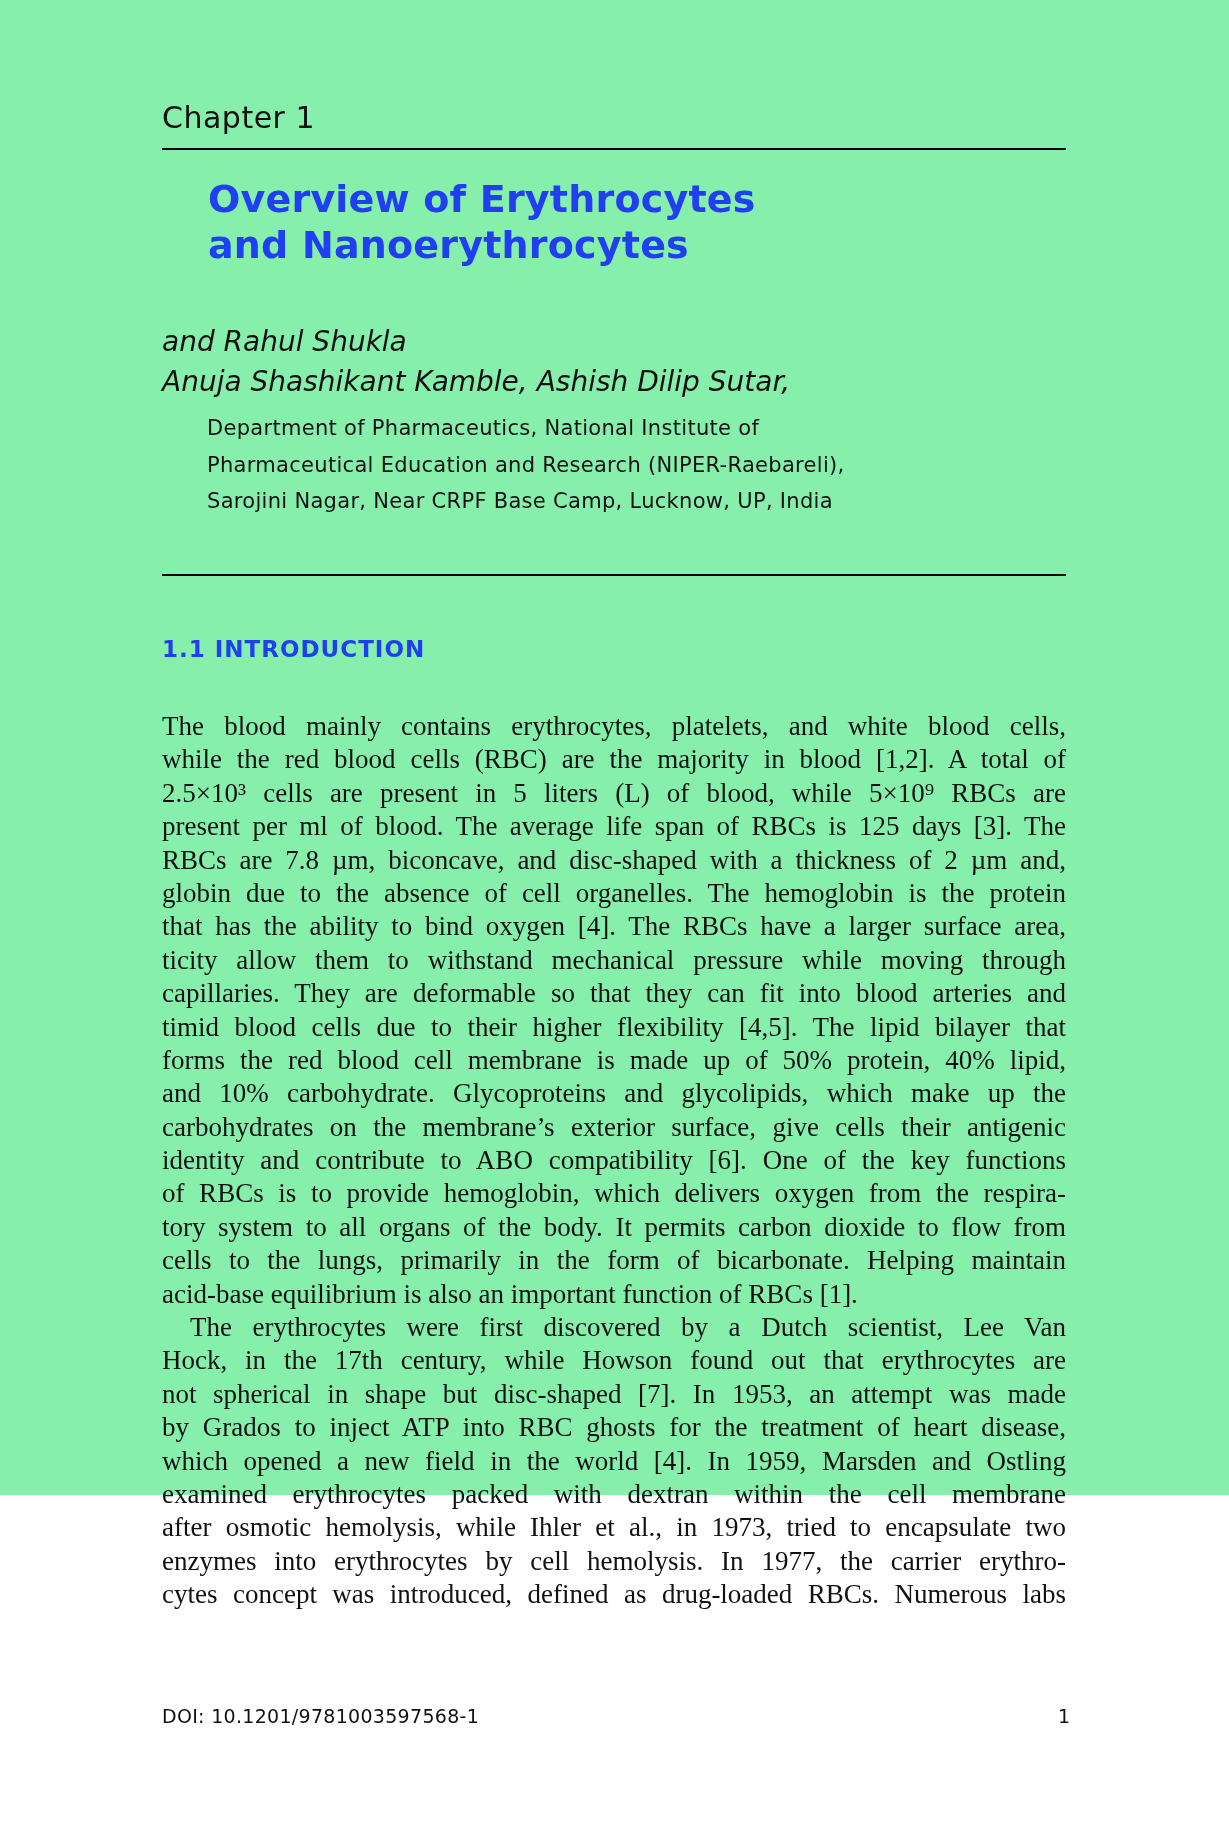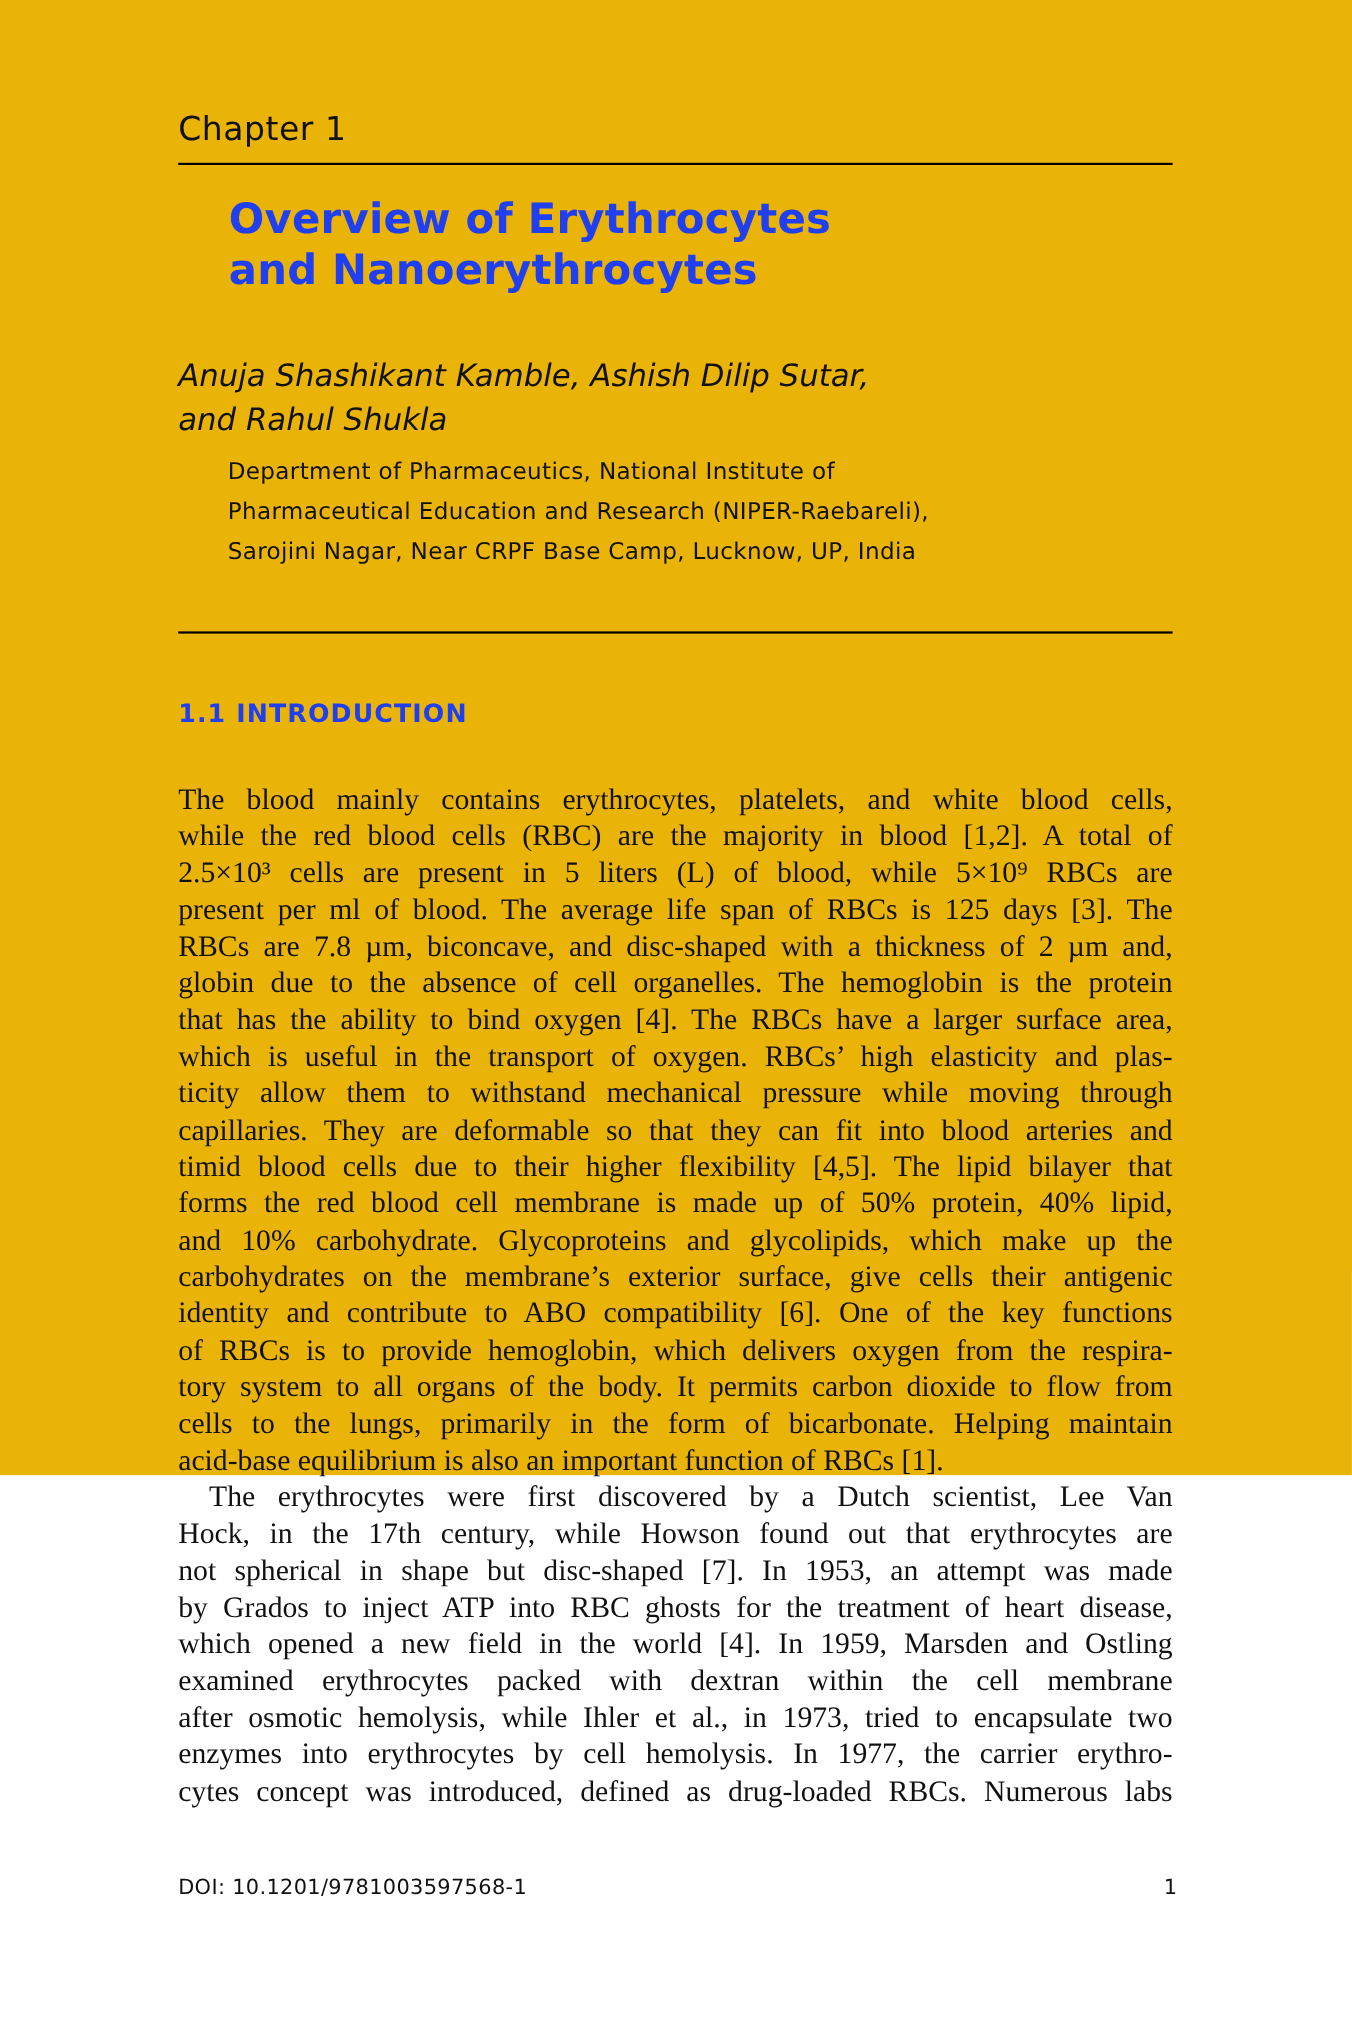--- a/index.html
+++ b/index.html
@@ -1,17 +1,17 @@
 <!DOCTYPE html>
 <html><head>
   <meta charset="utf-8">
   <style>
     html, body { margin: 0; padding: 0; background: #ffffff; }
     body { width: 1229px; height: 1843px; position: relative; overflow: hidden; }
-    .page { position: absolute; left: 0; top: 0; width: 1229px; height: 1341px; background: #eab308; }
+    .page { position: absolute; left: 0; top: 0; width: 1229px; height: 1495px; background: #86efac; }
 
     .chapter-label {
       position: absolute; left: 162px; top: 100px;
       font-family: "DejaVu Sans", sans-serif; font-size: 30px; color: #111;
       letter-spacing: 0.5px; font-weight: 400;
     }
     .rule { position: absolute; left: 162px; width: 904px; height: 2px; background: #000; }
     .rule.top { top: 148px; }
     .rule.mid { top: 574px; height: 1.6px; }
 
@@ -70,22 +70,22 @@
 
   <div class="chapter-label">Chapter 1</div>
   <div class="rule top"></div>
 
   <div class="title">
     <div>Overview of Erythrocytes</div>
     <div>and Nanoerythrocytes</div>
   </div>
 
   <div class="authors">
+    <div>and Rahul Shukla</div>
     <div>Anuja Shashikant Kamble, Ashish Dilip Sutar,</div>
-    <div>and Rahul Shukla</div>
   </div>
 
   <div class="affil">
     <div>Department of Pharmaceutics, National Institute of</div>
     <div>Pharmaceutical Education and Research (NIPER-Raebareli),</div>
     <div>Sarojini Nagar, Near CRPF Base Camp, Lucknow, UP, India</div>
   </div>
 
   <div class="rule mid"></div>
 
@@ -93,21 +93,20 @@
 
   <div class="body-text">
     <div>
       <span class="line">The blood mainly contains erythrocytes, platelets, and white blood cells,</span>
       <span class="line">while the red blood cells (RBC) are the majority in blood [1,2]. A total of</span>
       <span class="line">2.5×10³ cells are present in 5 liters (L) of blood, while 5×10⁹ RBCs are</span>
       <span class="line">present per ml of blood. The average life span of RBCs is 125 days [3]. The</span>
       <span class="line">RBCs are 7.8 µm, biconcave, and disc-shaped with a thickness of 2 µm and,</span>
       <span class="line">globin due to the absence of cell organelles. The hemoglobin is the protein</span>
       <span class="line">that has the ability to bind oxygen [4]. The RBCs have a larger surface area,</span>
-      <span class="line">which is useful in the transport of oxygen. RBCs’ high elasticity and plas-</span>
       <span class="line">ticity allow them to withstand mechanical pressure while moving through</span>
       <span class="line">capillaries. They are deformable so that they can fit into blood arteries and</span>
       <span class="line">timid blood cells due to their higher flexibility [4,5]. The lipid bilayer that</span>
       <span class="line">forms the red blood cell membrane is made up of 50% protein, 40% lipid,</span>
       <span class="line">and 10% carbohydrate. Glycoproteins and glycolipids, which make up the</span>
       <span class="line">carbohydrates on the membrane’s exterior surface, give cells their antigenic</span>
       <span class="line">identity and contribute to ABO compatibility [6]. One of the key functions</span>
       <span class="line">of RBCs is to provide hemoglobin, which delivers oxygen from the respira-</span>
       <span class="line">tory system to all organs of the body. It permits carbon dioxide to flow from</span>
       <span class="line">cells to the lungs, primarily in the form of bicarbonate. Helping maintain</span>

